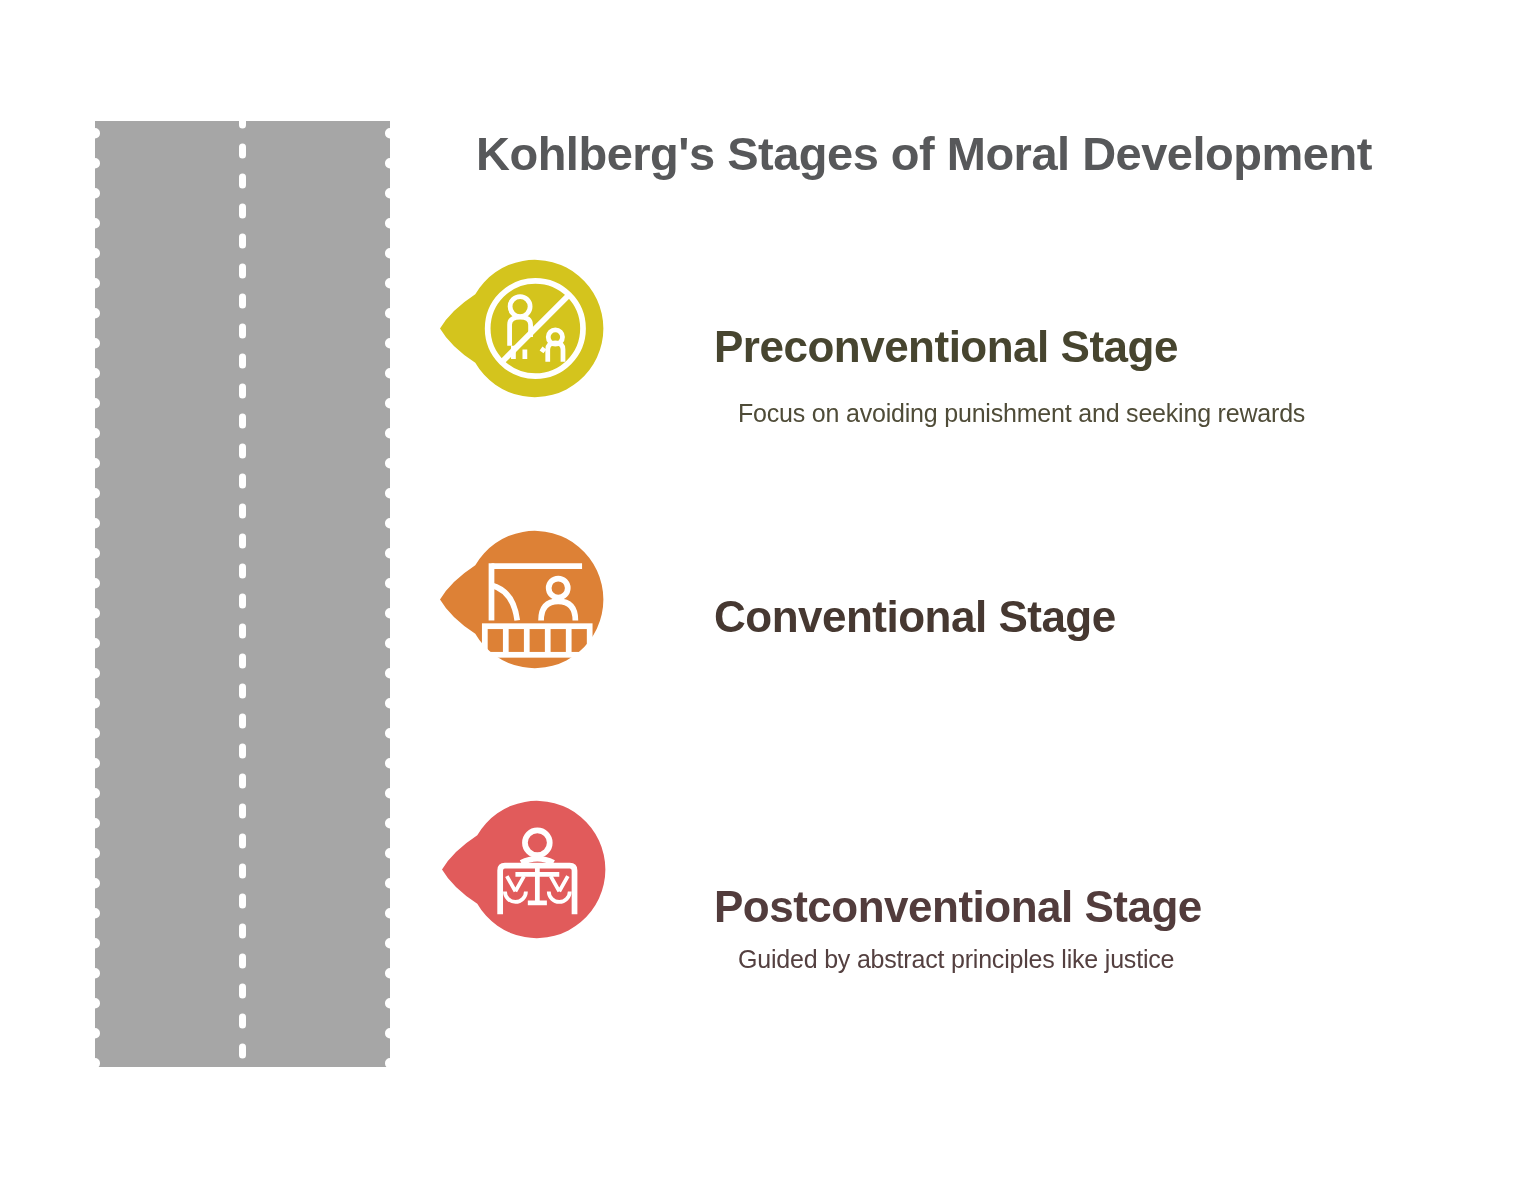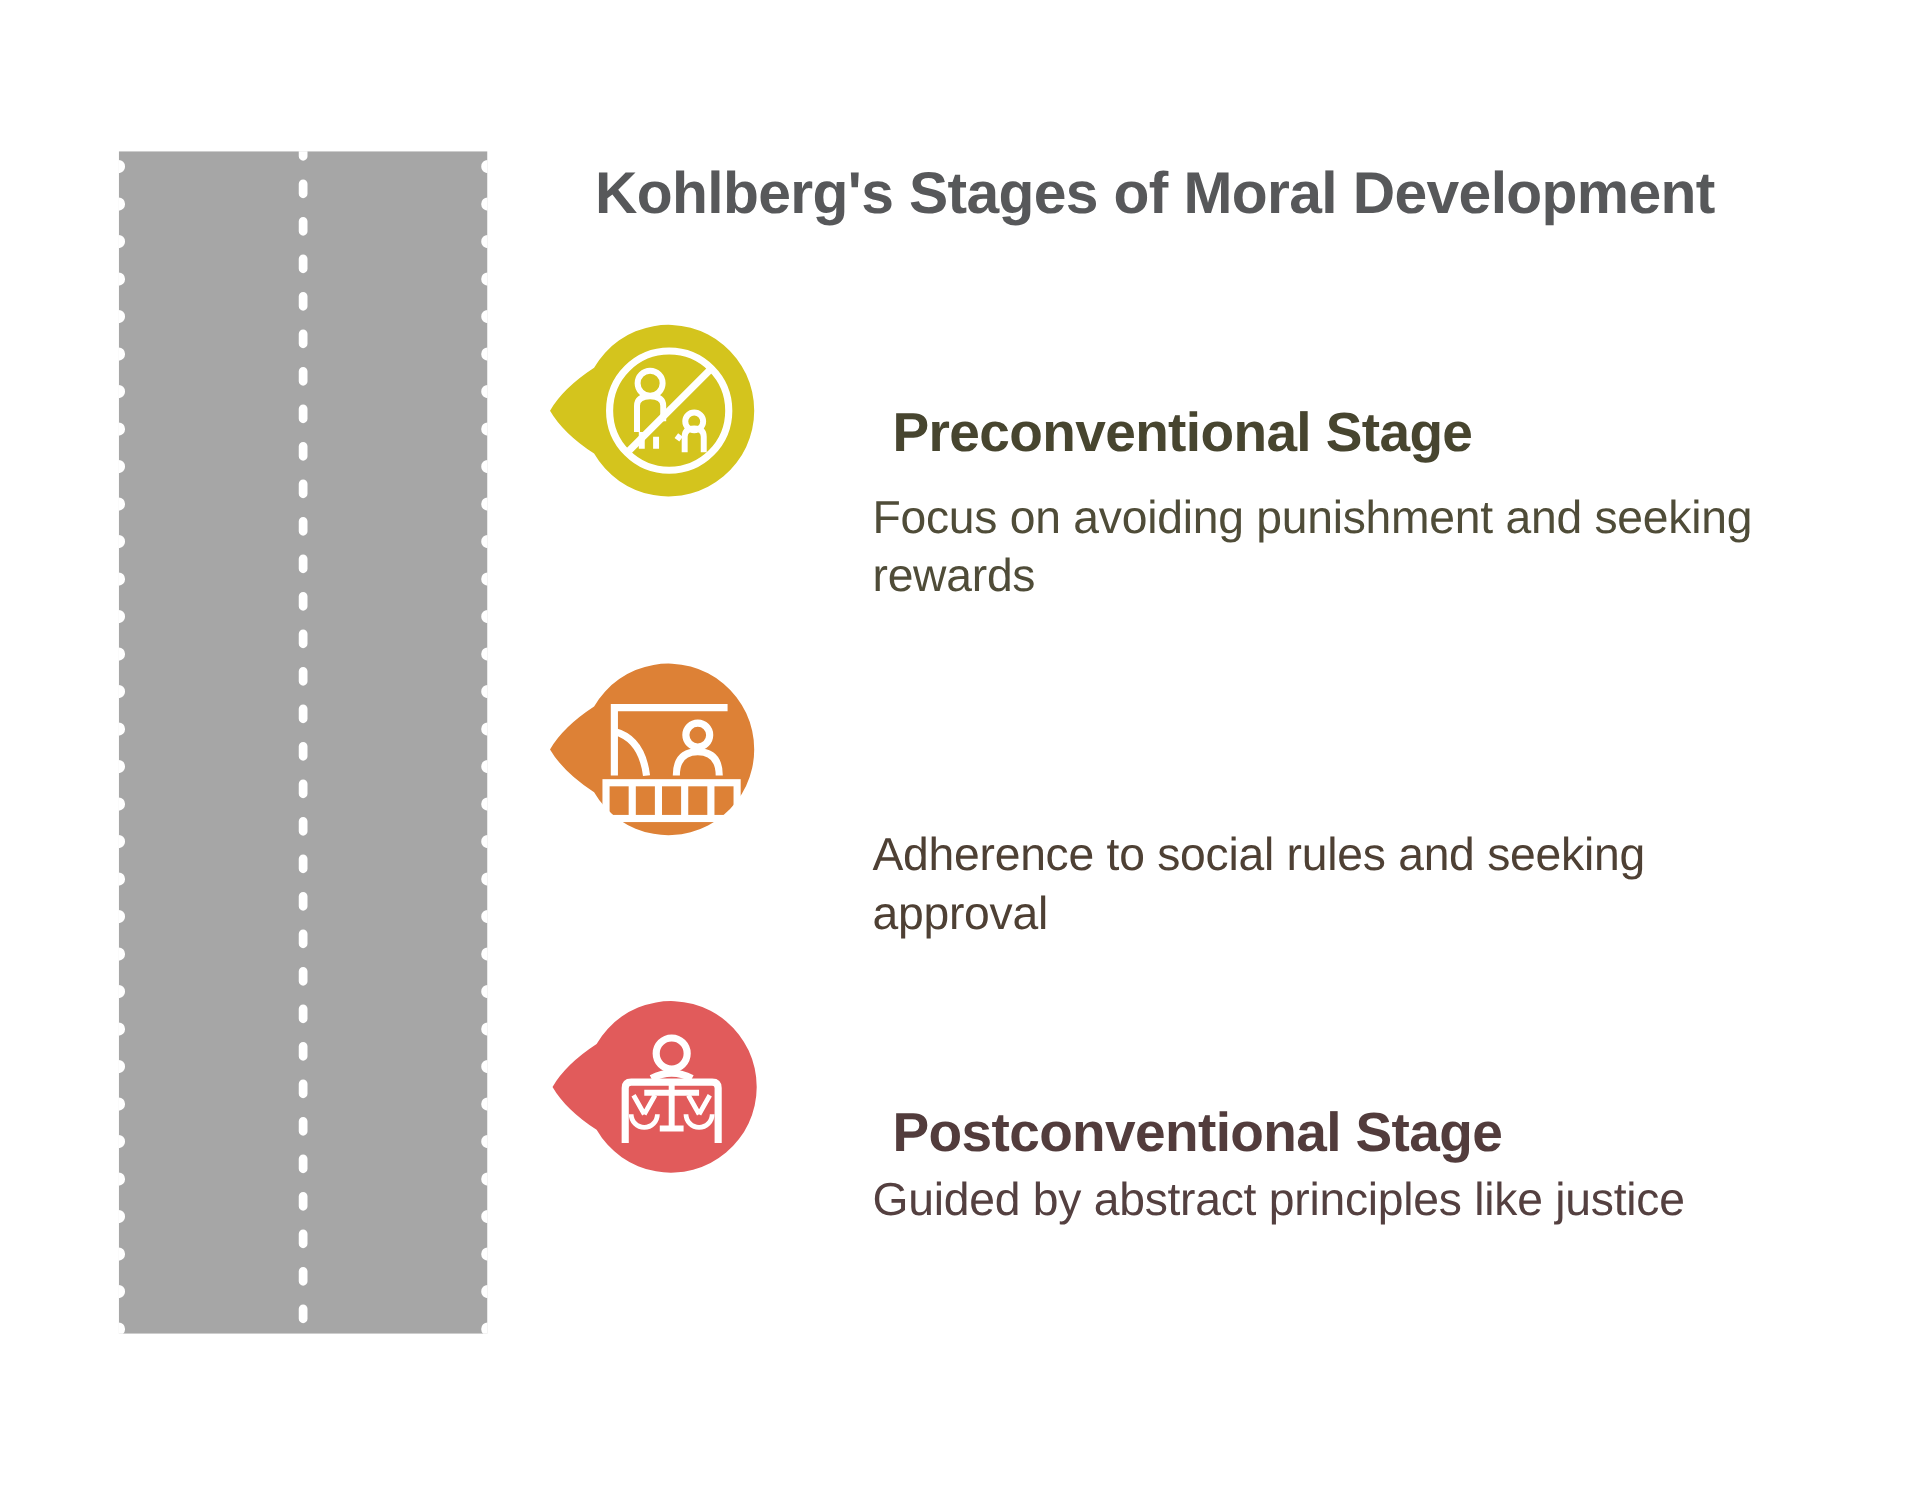--- a/index.html
+++ b/index.html
@@ -42,24 +42,24 @@
     font-size: 44px;
     font-weight: bold;
     letter-spacing: -0.5px;
     white-space: nowrap;
   }
   .heading-1 { top: 306px; }
   .heading-2 { top: 576px; }
   .heading-3 { top: 866px; }
   .stage-desc {
     position: absolute;
-    left: 698px;
+    left: 738px;
     margin: 0;
     width: 720px;
-    font-size: 37px;
+    font-size: 25px;
     line-height: 47px;
     letter-spacing: -0.2px;
   }
   .desc-1 { top: 390px; }
   .desc-2 { top: 660px; }
   .desc-3 { top: 936px; }
   .glyph { fill: none; stroke: #ffffff; }
 </style>
 </head>
 <body>
@@ -98,21 +98,21 @@
       <path class="glyph" d="M 57 40 L 152 40" stroke-width="6"></path>
       <path class="glyph" d="M 57 37 L 57 97" stroke-width="6"></path>
       <path class="glyph" d="M 57 60 Q 80 66 84 97" stroke-width="6"></path>
       <circle class="glyph" cx="127" cy="63" r="10" stroke-width="6"></circle>
       <path class="glyph" d="M 109 97 Q 109 77 127 77 Q 145 77 145 97" stroke-width="6"></path>
       <rect class="glyph" x="50" y="103" width="110" height="30" stroke-width="6"></rect>
       <path class="glyph" d="M 72 103 L 72 133 M 94 103 L 94 133 M 116 103 L 116 133 M 138 103 L 138 133" stroke-width="6"></path>
     </g>
   </svg>
 
-  <p class="stage-desc desc-2" style="color: rgb(78, 64, 52);">Adherence to social rules and seeking approval</p>
+  <h2 class="stage-heading heading-2" style="color: rgb(70, 56, 49);">Conventional Stage</h2>
 
   <svg class="pin pin-3" viewBox="0 0 178 150">
     <path d="M 3 75 Q 14 56 40 39 A 72 72 0 1 1 40 111 Q 14 94 3 75 Z" fill="#e15b5b"></path>
     <g>
       <circle class="glyph" cx="103" cy="47" r="13" stroke-width="6"></circle>
       <path class="glyph" d="M 86 68 Q 103 59 120 68" stroke-width="6"></path>
       <path class="glyph" d="M 64 122 L 64 76 Q 64 71 69 71 L 137 71 Q 142 71 142 76 L 142 122" stroke-width="6"></path>
       <path class="glyph" d="M 103 71 L 103 110" stroke-width="5"></path>
       <path class="glyph" d="M 80 80 L 126 80" stroke-width="5"></path>
       <path class="glyph" d="M 71 82 L 80 98 M 89 82 L 80 98" stroke-width="4"></path>

